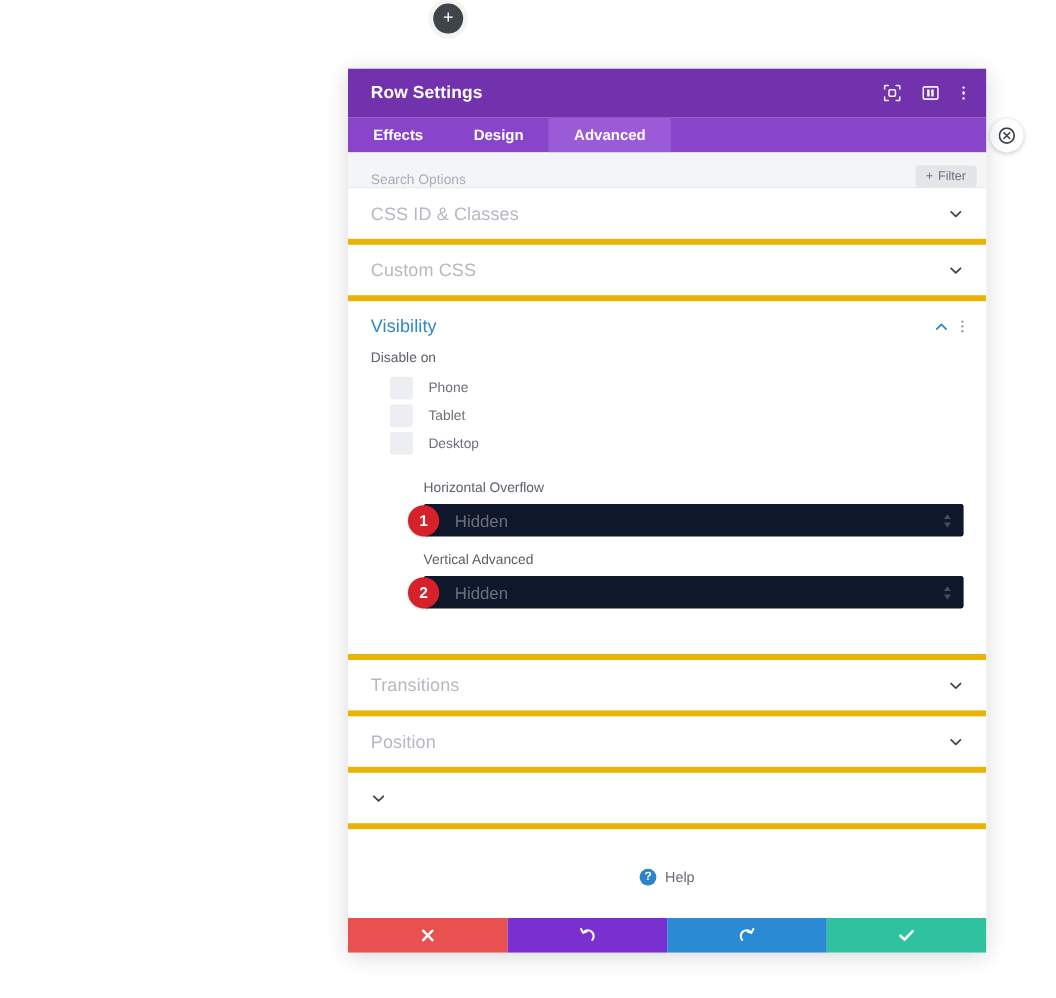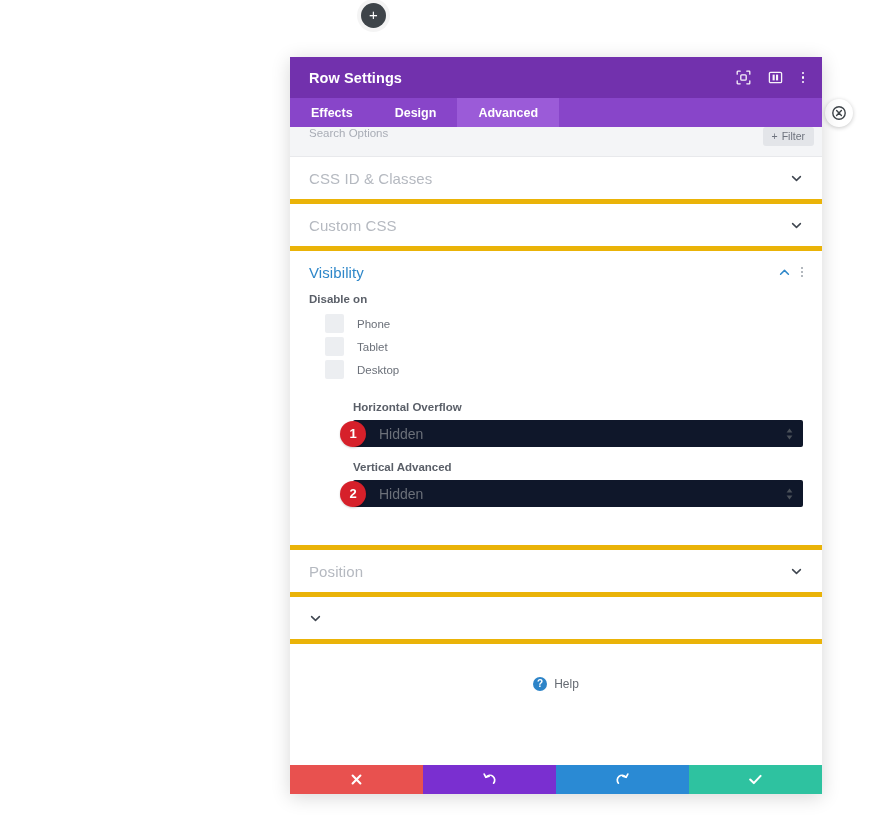--- a/index.html
+++ b/index.html
@@ -140,21 +140,21 @@
   .tab.active {
     background: #9b5bd8;
   }
 
   
   .search-row {
     height: 29px;
     background: #f4f5f7;
     border-bottom: 1px solid #e8e9ec;
     display: flex;
-    align-items: flex-start;
+    align-items: flex-end;
     padding: 0 8px 0 19px;
   }
   .search-input {
     flex: 1;
     border: none;
     background: transparent;
     outline: none;
     font-family: "Liberation Sans", sans-serif;
     font-size: 11.5px;
     color: #9ea2ab;
@@ -229,21 +229,21 @@
     display: block;
   }
 
   
   .acc-content {
     padding: 0 0 24px 0;
   }
   .field-label {
     font-size: 11.5px;
     color: #5a5f68;
-    font-weight: bold;
+    font-weight: normal;
     margin-bottom: 7px;
   }
   .check-list { margin-bottom: 20px; }
   .check-row {
     display: flex;
     align-items: center;
     height: 23px;
     padding-left: 16px;
   }
   .checkbox {
@@ -495,20 +495,30 @@
             <svg class="select-arrows" width="9" height="13" viewBox="0 0 9 13">
               <path d="M4.5 1 L7.4 5 L1.6 5 Z" fill="#4a5059"></path>
               <path d="M4.5 12 L7.4 8 L1.6 8 Z" fill="#4a5059"></path>
             </svg>
           </div>
         </div>
 
       </div>
     </div>
 
+    <div class="acc">
+      <div class="acc-head">
+        <div class="acc-title">Transitions</div>
+        <div class="acc-right">
+          <svg class="chev" viewBox="0 0 13 13">
+            <path d="M2.6 4.6 L6.5 8.4 L10.4 4.6" fill="none" stroke="#3f4650" stroke-width="1.5" stroke-linecap="round" stroke-linejoin="round"></path>
+          </svg>
+        </div>
+      </div>
+    </div>
 
     <div class="acc">
       <div class="acc-head">
         <div class="acc-title">Position</div>
         <div class="acc-right">
           <svg class="chev" viewBox="0 0 13 13">
             <path d="M2.6 4.6 L6.5 8.4 L10.4 4.6" fill="none" stroke="#3f4650" stroke-width="1.5" stroke-linecap="round" stroke-linejoin="round"></path>
           </svg>
         </div>
       </div>

